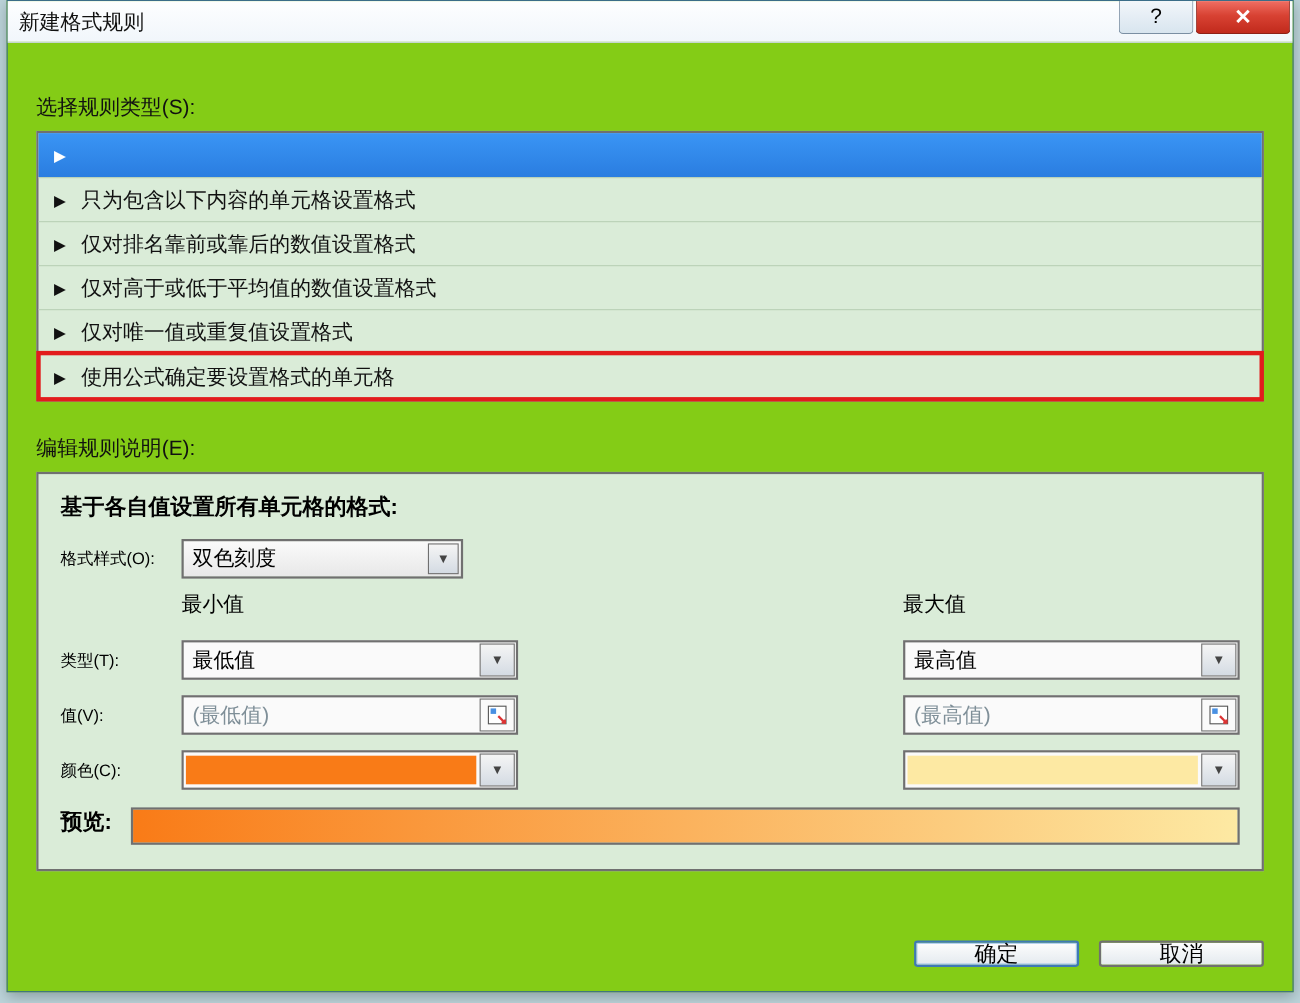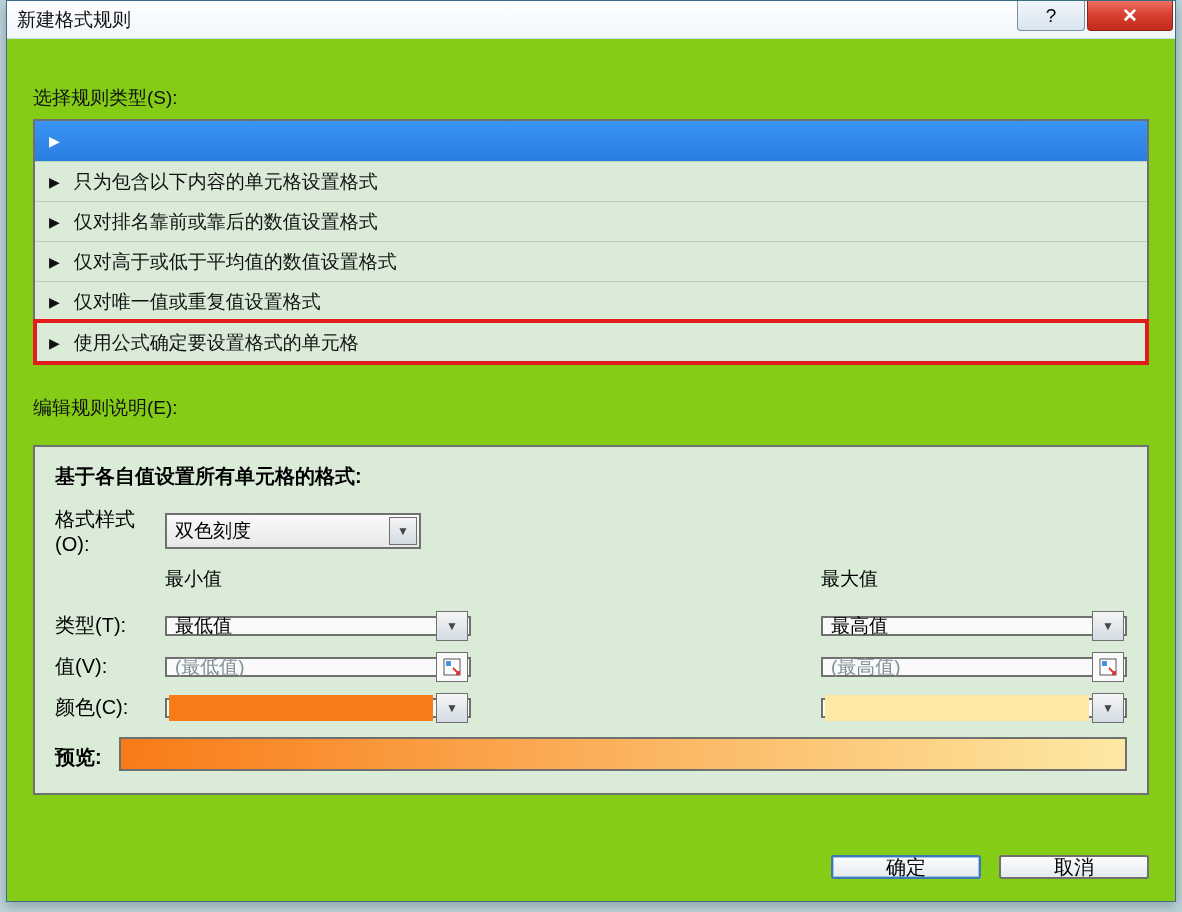--- a/index.html
+++ b/index.html
@@ -68,28 +68,28 @@
   .rule-item .tri { margin-right: 14px; font-size: 14px; }
   .rule-item.highlight-box {
     outline: 4px solid #e21c1c;
     outline-offset: -2px;
     height: 42px;
   }
   .edit-section {
     margin-top: 30px;
   }
   .panel {
-    margin-top: 24px;
+    margin-top: 8px;
     border: 2px solid #707070;
     background: #daecd8;
     padding: 16px 20px 22px 20px;
   }
   .panel-title { font-size: 20px; font-weight: bold; margin-bottom: 16px; }
   .form-row { display: flex; align-items: center; margin-bottom: 10px; }
-  .form-label { width: 110px; font-size: 20px; }
+  .form-label { width: 110px; font-size: 15px; }
   .dd {
     display: inline-flex; align-items: center;
     height: 36px;
     background: linear-gradient(#fafafa,#e8e8e8);
     border: 2px solid #707070;
     padding: 0 8px;
     font-size: 19px;
     position: relative;
   }
   .dd .arrow {
@@ -99,42 +99,42 @@
     display: flex; align-items: center; justify-content: center;
     position: absolute; right: 2px; top: 2px;
   }
   .dd .arrow::after { content: "▼"; font-size: 12px; color: #444; }
   .col-header {
     font-size: 19px; font-weight: normal;
     margin-bottom: 6px;
   }
   .mm-block { margin-top: 8px; }
   .row2 { display: grid; grid-template-columns: 110px 306px 1fr 306px; align-items: center; margin-bottom: 14px; }
-  .ctl { height: 20px; border: 2px solid #707070; display: flex; align-items: center; background: #fafafa; position: relative; }
+  .ctl { height: 36px; border: 2px solid #707070; display: flex; align-items: center; background: #fafafa; position: relative; }
   .ctl .txt { padding: 0 8px; font-size: 19px; flex: 1; }
   .ctl .txt.placeholder { color: #7f8f98; }
   .ctl .btn-inl {
     width: 32px; height: 30px; margin: 1px;
     border: 1px solid #707070;
     background: linear-gradient(#f5f5f5,#d4dbe3);
     display: flex; align-items: center; justify-content: center;
   }
   .ctl .btn-inl::after { content: "▼"; font-size: 12px; color: #444; }
   .refbtn {
     width: 32px; height: 30px; margin: 1px;
     border: 1px solid #707070;
     background: #fafafa;
     display: flex; align-items: center; justify-content: center;
     font-size: 13px;
   }
   .refbtn svg { width: 20px; height: 20px; }
   .color-swatch { flex: 1; height: 26px; margin: 2px; }
   .color-min { background: #f97b17; }
   .color-max { background: #fde9a3; }
-  .preview-row { display: flex; align-items: flex-end; margin-top: 16px; }
+  .preview-row { display: flex; align-items: flex-start; margin-top: 16px; }
   .preview-label { width: 64px; font-size: 20px; font-weight: bold; }
   .preview-bar {
     flex: 1; height: 34px;
     border: 2px solid #707070;
     background: linear-gradient(to right, #f97b17, #fde9a3);
   }
   .footer {
     position: absolute;
     right: 26px; bottom: 22px;
     display: flex; gap: 18px;

